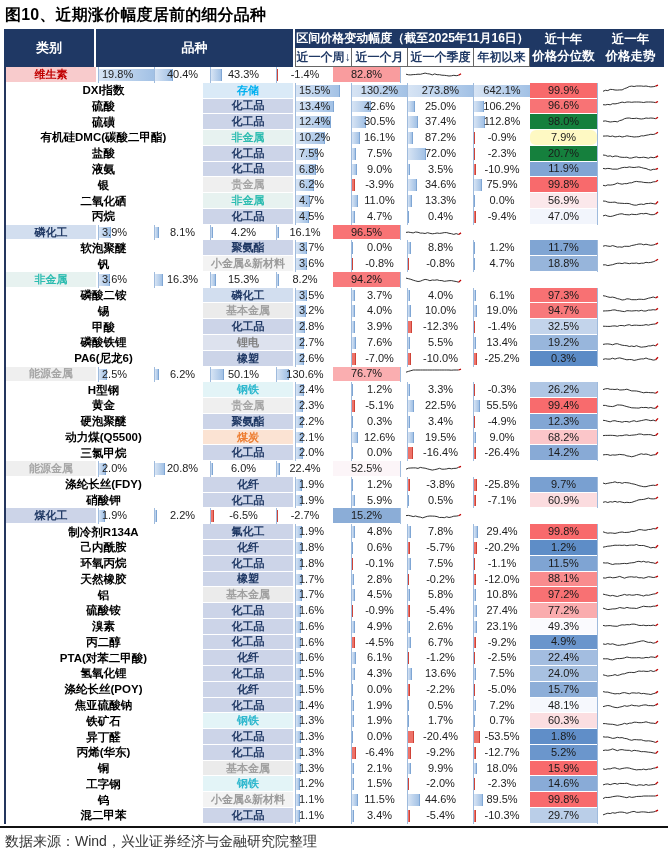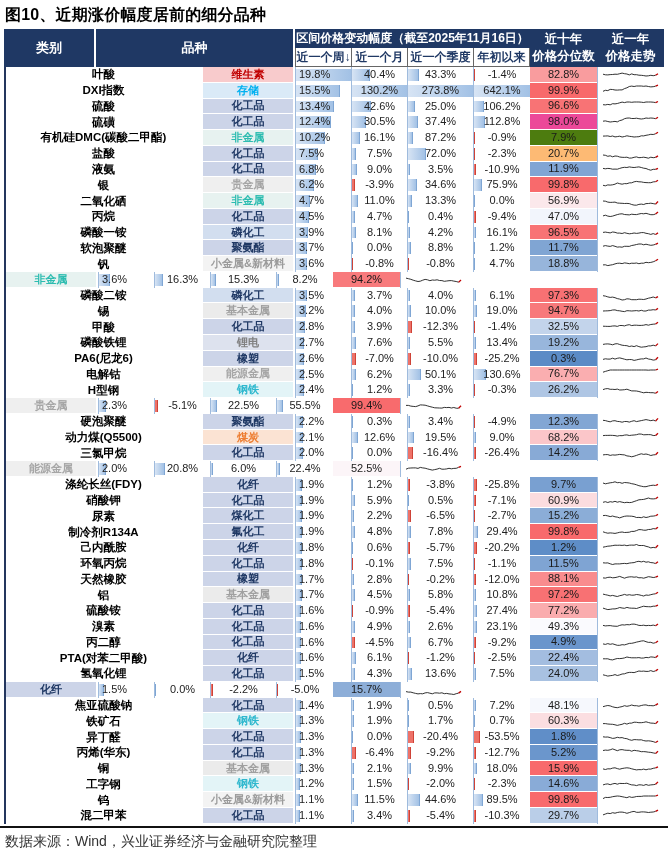--- a/index.html
+++ b/index.html
@@ -99,21 +99,20 @@
         </div>
       </div>
       <div class="th-pct">近十年
 价格分位数</div>
       <div class="th-trend">近一年
 价格走势</div>
     </div>
   </div>
   <div class="tbody">
       <div class="trow">
-        <div class="c c-name">叶酸</div>
         <div class="c c-cat" style="color: rgb(192, 0, 0); background: rgb(248, 203, 204);">维生素</div>
         <div class="c c-num c-w">
           <div class="bar bar-pos" style="width: 100%;"></div>
           <span class="val">19.8%</span>
         </div>
         <div class="c c-num c-m">
           <div class="bar bar-pos" style="width: 31%;"></div>
           <span class="val">40.4%</span>
         </div>
         <div class="c c-num c-q">
@@ -198,21 +197,21 @@
           <span class="val">30.5%</span>
         </div>
         <div class="c c-num c-q">
           <div class="bar bar-pos" style="width: 13.7%;"></div>
           <span class="val">37.4%</span>
         </div>
         <div class="c c-num c-y">
           <div class="bar bar-pos" style="width: 17.6%;"></div>
           <span class="val">112.8%</span>
         </div>
-        <div class="c c-pct" style="background: #ec4899;">98.0%</div>
+        <div class="c c-pct" style="background: #15803d;">98.0%</div>
         <div class="c c-spark">
           <svg width="58" height="13" viewBox="0 0 58 13">
             <polyline points="1.0,5.2 3.4,4.9 5.8,5.5 8.2,6.0 10.6,5.7 13.0,5.4 15.3,5.9 17.7,4.6 20.1,4.0 22.5,2.7 24.9,2.1 27.3,2.0 29.7,2.5 32.1,2.5 34.5,2.2 36.9,2.7 39.3,3.0 41.7,2.7 44.0,2.0 46.4,2.3 48.8,2.0 51.2,2.2 53.6,2.7" fill="none" stroke="#1a1a1a" stroke-width="0.9"></polyline>
             <polyline points="53.6,2.7 56.0,1.2" fill="none" stroke="#C00000" stroke-width="1.3"></polyline>
           </svg>
         </div>
       </div>
       <div class="trow">
         <div class="c c-name">有机硅DMC(碳酸二甲酯)</div>
         <div class="c c-cat" style="color: rgb(45, 188, 176); background: rgb(231, 242, 240);">非金属</div>
@@ -225,21 +224,21 @@
           <span class="val">16.1%</span>
         </div>
         <div class="c c-num c-q">
           <div class="bar bar-pos" style="width: 5.5%;"></div>
           <span class="val">87.2%</span>
         </div>
         <div class="c c-num c-y">
           <div class="bar bar-neg" style="width: 0.1%;"></div>
           <span class="val">-0.9%</span>
         </div>
-        <div class="c c-pct" style="background: #4d7c0f;">7.9%</div>
+        <div class="c c-pct" style="background: #fef9c3; border-radius: 6px;">7.9%</div>
         <div class="c c-spark">
           <svg width="58" height="13" viewBox="0 0 58 13">
             <polyline points="1.0,5.1 3.4,5.0 5.8,4.9 8.2,5.5 10.6,5.0 13.0,5.9 15.3,5.6 17.7,5.2 20.1,6.0 22.5,5.5 24.9,4.8 27.3,5.3 29.7,5.6 32.1,6.0 34.5,5.8 36.9,5.7 39.3,4.8 41.7,4.9 44.0,4.3 46.4,3.9 48.8,3.3 51.2,3.5 53.6,2.8" fill="none" stroke="#1a1a1a" stroke-width="0.9"></polyline>
             <polyline points="53.6,2.8 56.0,1.3" fill="none" stroke="#C00000" stroke-width="1.3"></polyline>
           </svg>
         </div>
       </div>
       <div class="trow">
         <div class="c c-name">盐酸</div>
         <div class="c c-cat" style="color: rgb(31, 56, 100); background: rgb(204, 212, 232);">化工品</div>
@@ -252,21 +251,21 @@
           <span class="val">7.5%</span>
         </div>
         <div class="c c-num c-q">
           <div class="bar bar-pos" style="width: 26.3%;"></div>
           <span class="val">72.0%</span>
         </div>
         <div class="c c-num c-y">
           <div class="bar bar-neg" style="width: 0.4%;"></div>
           <span class="val">-2.3%</span>
         </div>
-        <div class="c c-pct" style="background: #fdba74;">20.7%</div>
+        <div class="c c-pct" style="background: #15803d;">20.7%</div>
         <div class="c c-spark">
           <svg width="58" height="13" viewBox="0 0 58 13">
             <polyline points="1.0,8.0 3.4,8.3 5.8,9.3 8.2,8.8 10.6,9.8 13.0,9.0 15.3,9.2 17.7,10.0 20.1,10.3 22.5,10.4 24.9,10.2 27.3,11.1 29.7,11.0 32.1,10.3 34.5,9.9 36.9,10.7 39.3,10.5 41.7,10.2 44.0,10.6 46.4,11.2 48.8,10.2 51.2,10.7 53.6,10.4" fill="none" stroke="#1a1a1a" stroke-width="0.9"></polyline>
             <polyline points="53.6,10.4 56.0,8.9" fill="none" stroke="#C00000" stroke-width="1.3"></polyline>
           </svg>
         </div>
       </div>
       <div class="trow">
         <div class="c c-name">液氨</div>
         <div class="c c-cat" style="color: rgb(31, 56, 100); background: rgb(204, 212, 232);">化工品</div>
@@ -369,21 +368,20 @@
         </div>
         <div class="c c-pct" style="background: rgb(242, 245, 252);">47.0%</div>
         <div class="c c-spark">
           <svg width="58" height="13" viewBox="0 0 58 13">
             <polyline points="1.0,5.9 3.4,5.2 5.8,6.1 8.2,6.5 10.6,6.1 13.0,5.3 15.3,4.6 17.7,4.0 20.1,3.8 22.5,4.5 24.9,4.7 27.3,4.9 29.7,4.2 32.1,4.5 34.5,4.6 36.9,4.0 39.3,3.5 41.7,3.8 44.0,3.3 46.4,4.0 48.8,4.7 51.2,4.7 53.6,4.0" fill="none" stroke="#1a1a1a" stroke-width="0.9"></polyline>
             <polyline points="53.6,4.0 56.0,2.0" fill="none" stroke="#C00000" stroke-width="1.3"></polyline>
           </svg>
         </div>
       </div>
       <div class="trow">
-        <div class="c c-name">磷酸一铵</div>
         <div class="c c-cat" style="color: rgb(31, 56, 100); background: rgb(210, 222, 239);">磷化工</div>
         <div class="c c-num c-w">
           <div class="bar bar-pos" style="width: 19.7%;"></div>
           <span class="val">3.9%</span>
         </div>
         <div class="c c-num c-m">
           <div class="bar bar-pos" style="width: 6.2%;"></div>
           <span class="val">8.1%</span>
         </div>
         <div class="c c-num c-q">
@@ -611,21 +609,20 @@
         </div>
         <div class="c c-pct" style="background: rgb(91, 139, 198);">0.3%</div>
         <div class="c c-spark">
           <svg width="58" height="13" viewBox="0 0 58 13">
             <polyline points="1.0,7.4 3.4,6.8 5.8,7.1 8.2,7.1 10.6,6.2 13.0,7.1 15.3,6.3 17.7,5.9 20.1,6.5 22.5,7.2 24.9,7.8 27.3,7.5 29.7,7.6 32.1,8.4 34.5,7.9 36.9,7.3 39.3,6.9 41.7,6.9 44.0,6.0 46.4,7.0 48.8,7.4 51.2,8.1 53.6,7.8" fill="none" stroke="#1a1a1a" stroke-width="0.9"></polyline>
             <polyline points="53.6,7.8 56.0,5.3" fill="none" stroke="#C00000" stroke-width="1.3"></polyline>
           </svg>
         </div>
       </div>
       <div class="trow">
-        <div class="c c-name">电解钴</div>
         <div class="c c-cat" style="color: rgb(166, 166, 166); background: rgb(239, 239, 239);">能源金属</div>
         <div class="c c-num c-w">
           <div class="bar bar-pos" style="width: 12.6%;"></div>
           <span class="val">2.5%</span>
         </div>
         <div class="c c-num c-m">
           <div class="bar bar-pos" style="width: 4.8%;"></div>
           <span class="val">6.2%</span>
         </div>
         <div class="c c-num c-q">
@@ -665,20 +662,21 @@
         </div>
         <div class="c c-pct" style="background: rgb(175, 198, 228);">26.2%</div>
         <div class="c c-spark">
           <svg width="58" height="13" viewBox="0 0 58 13">
             <polyline points="1.0,5.6 3.4,4.8 5.8,4.6 8.2,5.3 10.6,5.3 13.0,5.5 15.3,5.1 17.7,6.0 20.1,5.9 22.5,5.7 24.9,5.2 27.3,6.1 29.7,6.9 32.1,6.9 34.5,7.0 36.9,7.5 39.3,8.2 41.7,8.8 44.0,8.3 46.4,8.5 48.8,8.7 51.2,8.7 53.6,9.3" fill="none" stroke="#1a1a1a" stroke-width="0.9"></polyline>
             <polyline points="53.6,9.3 56.0,7.4" fill="none" stroke="#C00000" stroke-width="1.3"></polyline>
           </svg>
         </div>
       </div>
       <div class="trow">
+        <div class="c c-name">黄金</div>
         <div class="c c-cat" style="color: rgb(166, 166, 166); background: rgb(239, 239, 239);">贵金属</div>
         <div class="c c-num c-w">
           <div class="bar bar-pos" style="width: 11.6%;"></div>
           <span class="val">2.3%</span>
         </div>
         <div class="c c-num c-m">
           <div class="bar bar-neg" style="width: 3.9%;"></div>
           <span class="val">-5.1%</span>
         </div>
         <div class="c c-num c-q">
@@ -852,21 +850,20 @@
         </div>
         <div class="c c-pct" style="background: rgb(251, 220, 223);">60.9%</div>
         <div class="c c-spark">
           <svg width="58" height="13" viewBox="0 0 58 13">
             <polyline points="1.0,8.3 3.4,7.7 5.8,8.5 8.2,7.7 10.6,8.1 13.0,7.3 15.3,8.2 17.7,7.6 20.1,8.2 22.5,8.7 24.9,8.3 27.3,8.6 29.7,8.4 32.1,7.5 34.5,6.7 36.9,5.8 39.3,5.6 41.7,5.4 44.0,4.8 46.4,4.0 48.8,4.8 51.2,4.9 53.6,4.7" fill="none" stroke="#1a1a1a" stroke-width="0.9"></polyline>
             <polyline points="53.6,4.7 56.0,3.0" fill="none" stroke="#C00000" stroke-width="1.3"></polyline>
           </svg>
         </div>
       </div>
       <div class="trow">
-        <div class="c c-name">尿素</div>
         <div class="c c-cat" style="color: rgb(31, 56, 100); background: rgb(204, 212, 232);">煤化工</div>
         <div class="c c-num c-w">
           <div class="bar bar-pos" style="width: 9.6%;"></div>
           <span class="val">1.9%</span>
         </div>
         <div class="c c-num c-m">
           <div class="bar bar-pos" style="width: 1.7%;"></div>
           <span class="val">2.2%</span>
         </div>
         <div class="c c-num c-q">
@@ -1149,20 +1146,21 @@
         </div>
         <div class="c c-pct" style="background: rgb(168, 193, 225);">24.0%</div>
         <div class="c c-spark">
           <svg width="58" height="13" viewBox="0 0 58 13">
             <polyline points="1.0,7.8 3.4,8.4 5.8,9.1 8.2,8.7 10.6,8.4 13.0,7.6 15.3,8.5 17.7,7.9 20.1,7.0 22.5,6.8 24.9,5.9 27.3,5.4 29.7,5.4 32.1,5.6 34.5,4.8 36.9,4.0 39.3,4.3 41.7,4.1 44.0,4.4 46.4,4.4 48.8,3.6 51.2,4.5 53.6,3.9" fill="none" stroke="#1a1a1a" stroke-width="0.9"></polyline>
             <polyline points="53.6,3.9 56.0,2.2" fill="none" stroke="#C00000" stroke-width="1.3"></polyline>
           </svg>
         </div>
       </div>
       <div class="trow">
+        <div class="c c-name">涤纶长丝(POY)</div>
         <div class="c c-cat" style="color: rgb(31, 56, 100); background: rgb(204, 212, 232);">化纤</div>
         <div class="c c-num c-w">
           <div class="bar bar-pos" style="width: 7.6%;"></div>
           <span class="val">1.5%</span>
         </div>
         <div class="c c-num c-m">
           <div class="bar bar-pos" style="width: 0%;"></div>
           <span class="val">0.0%</span>
         </div>
         <div class="c c-num c-q">

